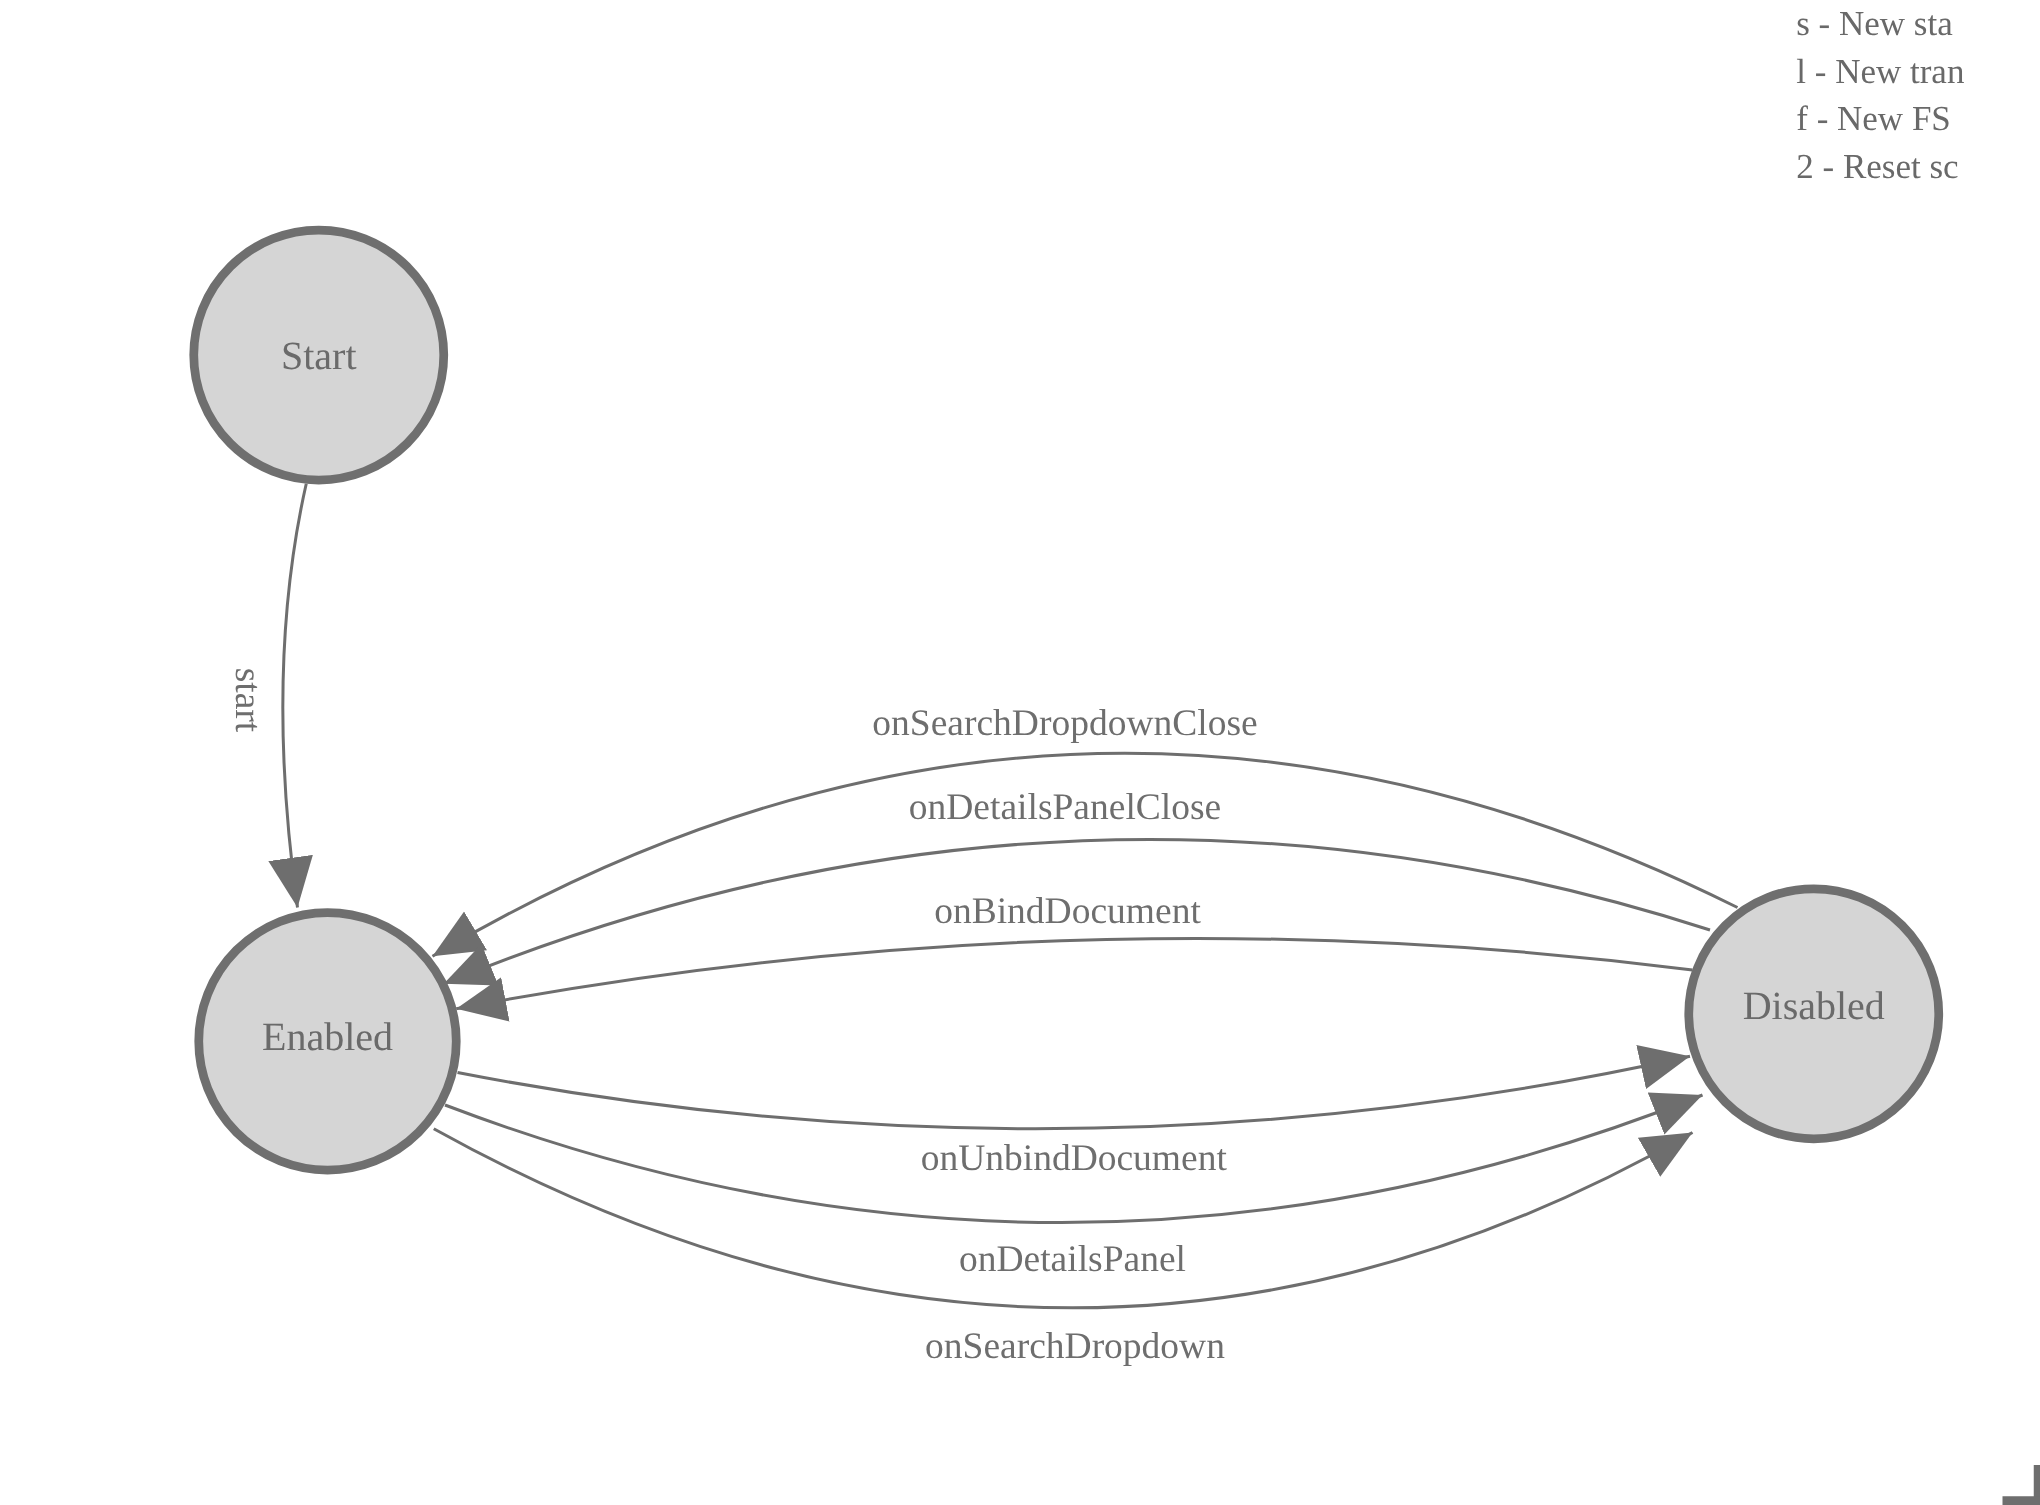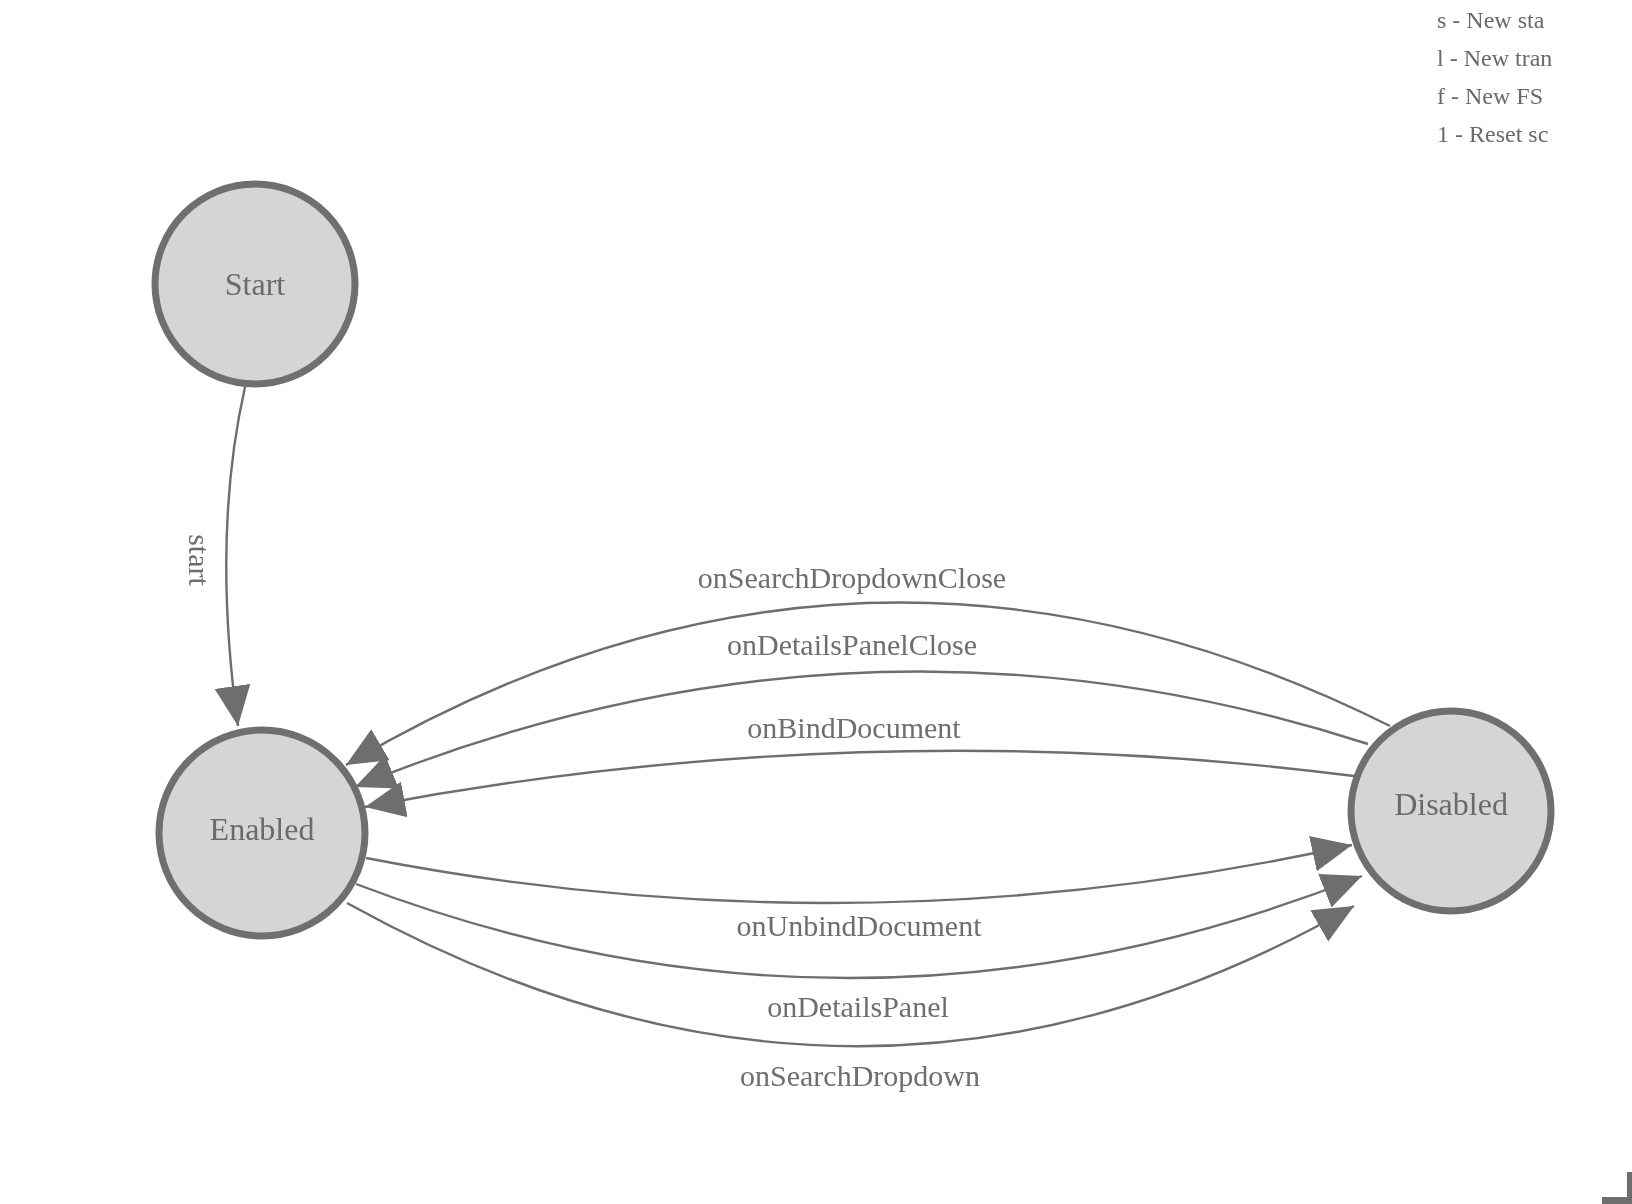--- a/index.html
+++ b/index.html
@@ -38,21 +38,21 @@
   .edge-label {
     font-family: "Liberation Serif", "DejaVu Serif", serif;
     font-size: 30px;
     fill: #6e6e6e;
     text-anchor: middle;
   }
   .legend {
     position: absolute;
     left: 1437px;
     top: 1px;
-    font-size: 24px;
+    font-size: 28px;
     line-height: 38px;
     color: #696969;
     white-space: nowrap;
   }
   .corner-frame-v {
     position: absolute;
     left: 1627px;
     top: 1172px;
     width: 5px;
     height: 32px;
@@ -116,17 +116,17 @@
       <circle class="node-circle" cx="1451" cy="811" r="100"></circle>
       <text class="node-label" x="1451" y="815">Disabled</text>
     </g>
   </g>
 </svg>
 
 <div class="legend">
   <div>s - New sta</div>
   <div>l - New tran</div>
   <div>f - New FS</div>
-  <div>1 - Reset sc</div>
+  <div>2 - Reset sc</div>
 </div>
 
 <div class="corner-frame-v"></div>
 <div class="corner-frame-h"></div>
 
 </body></html>

